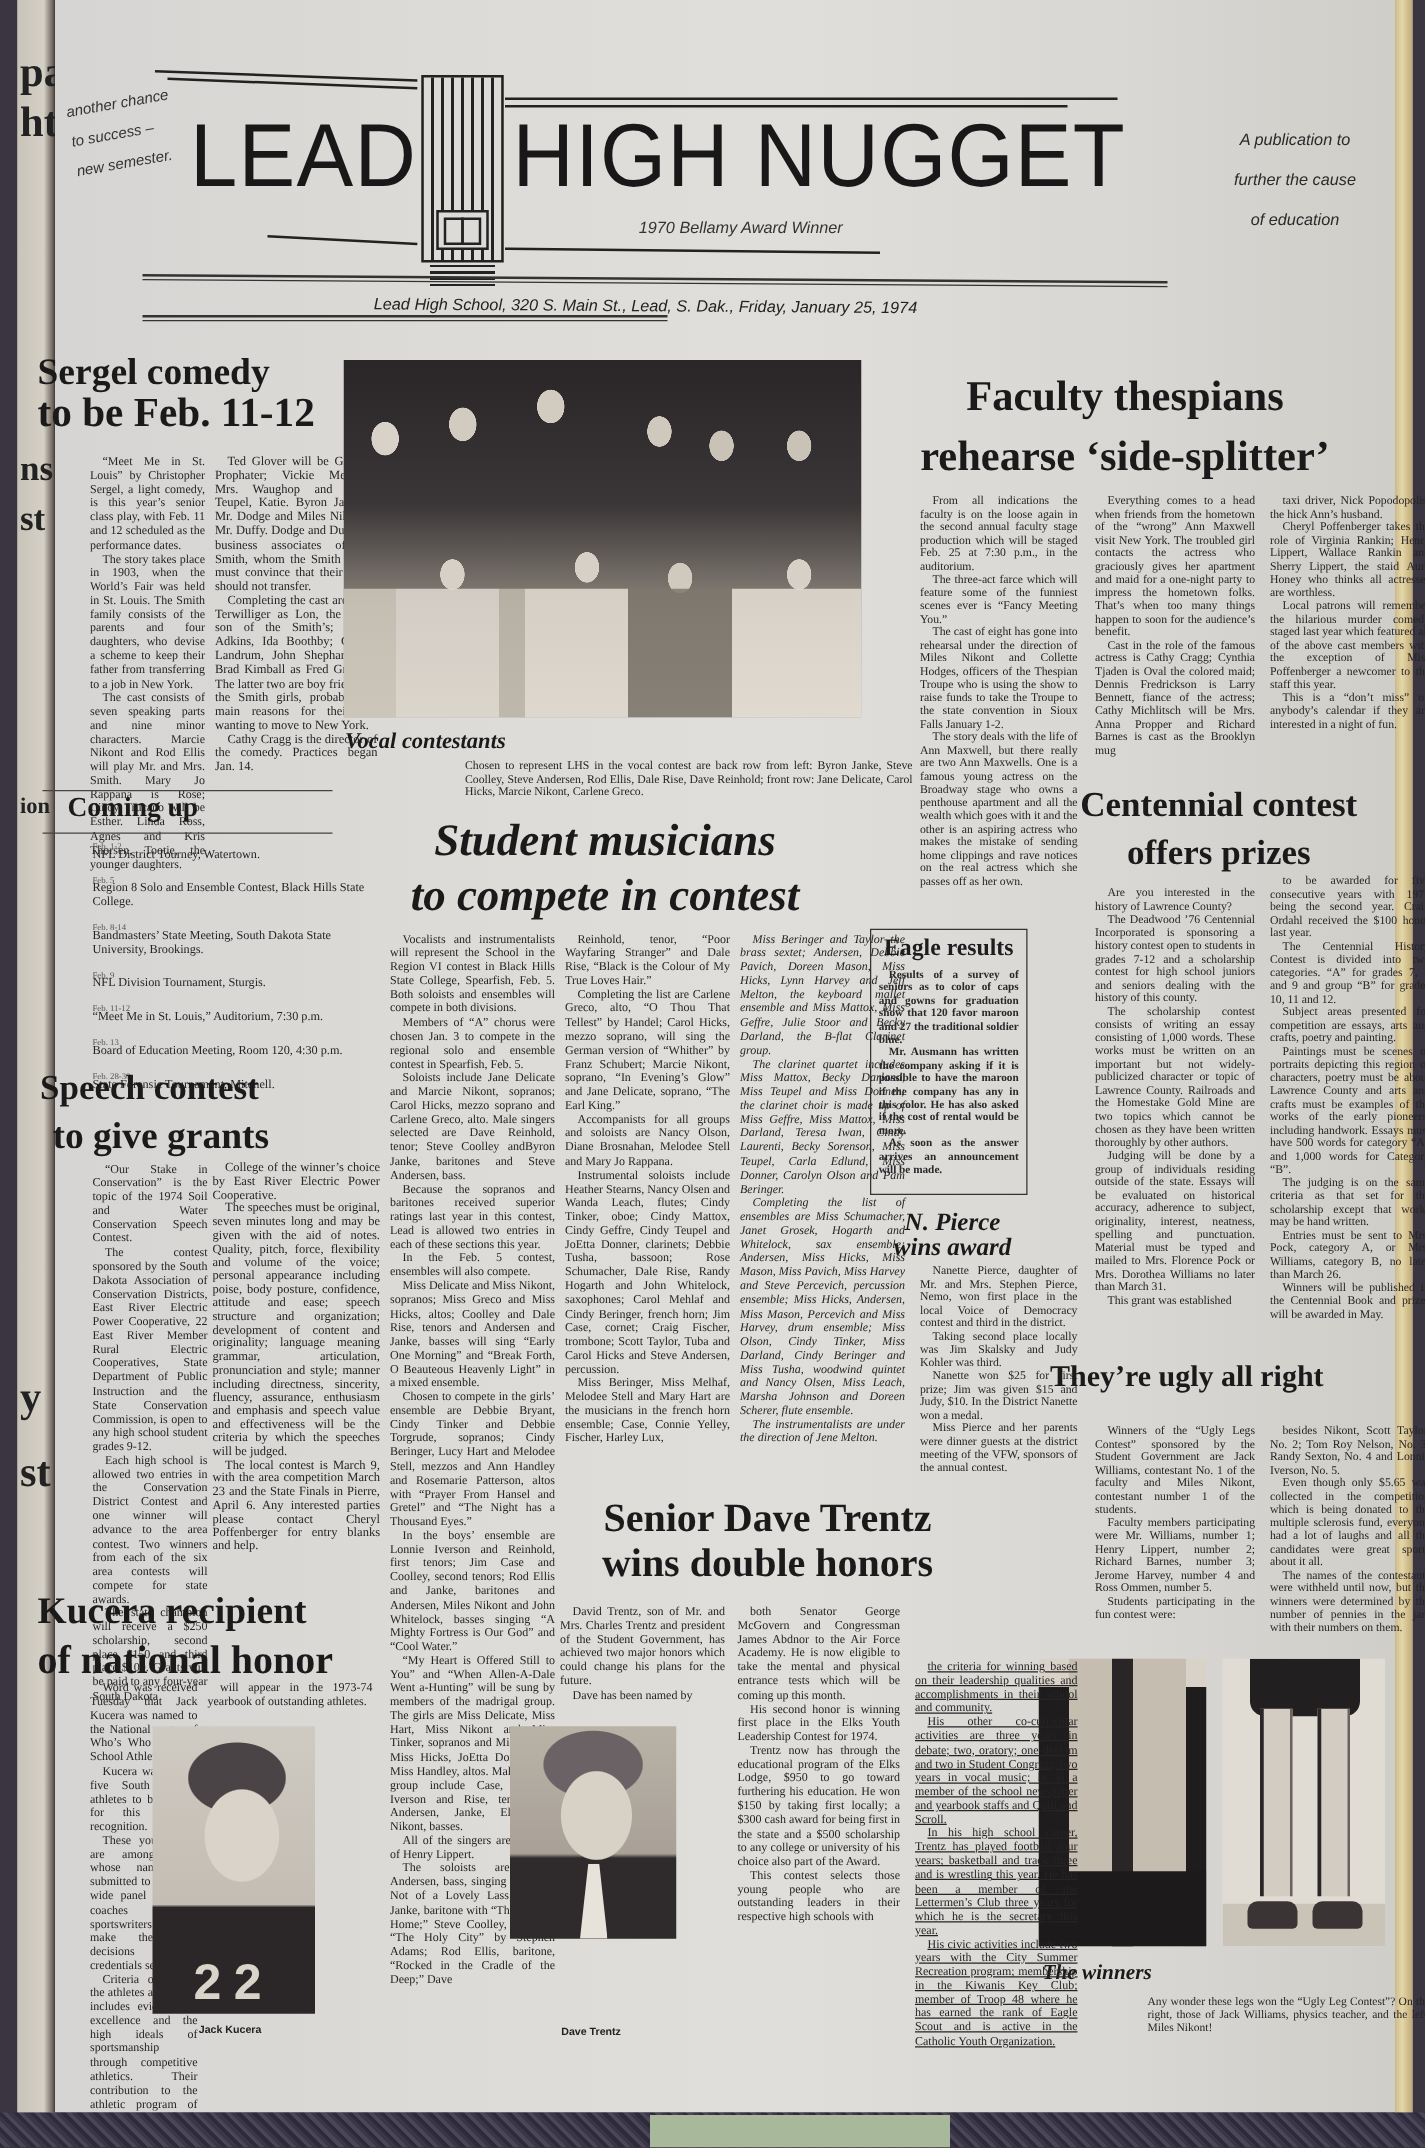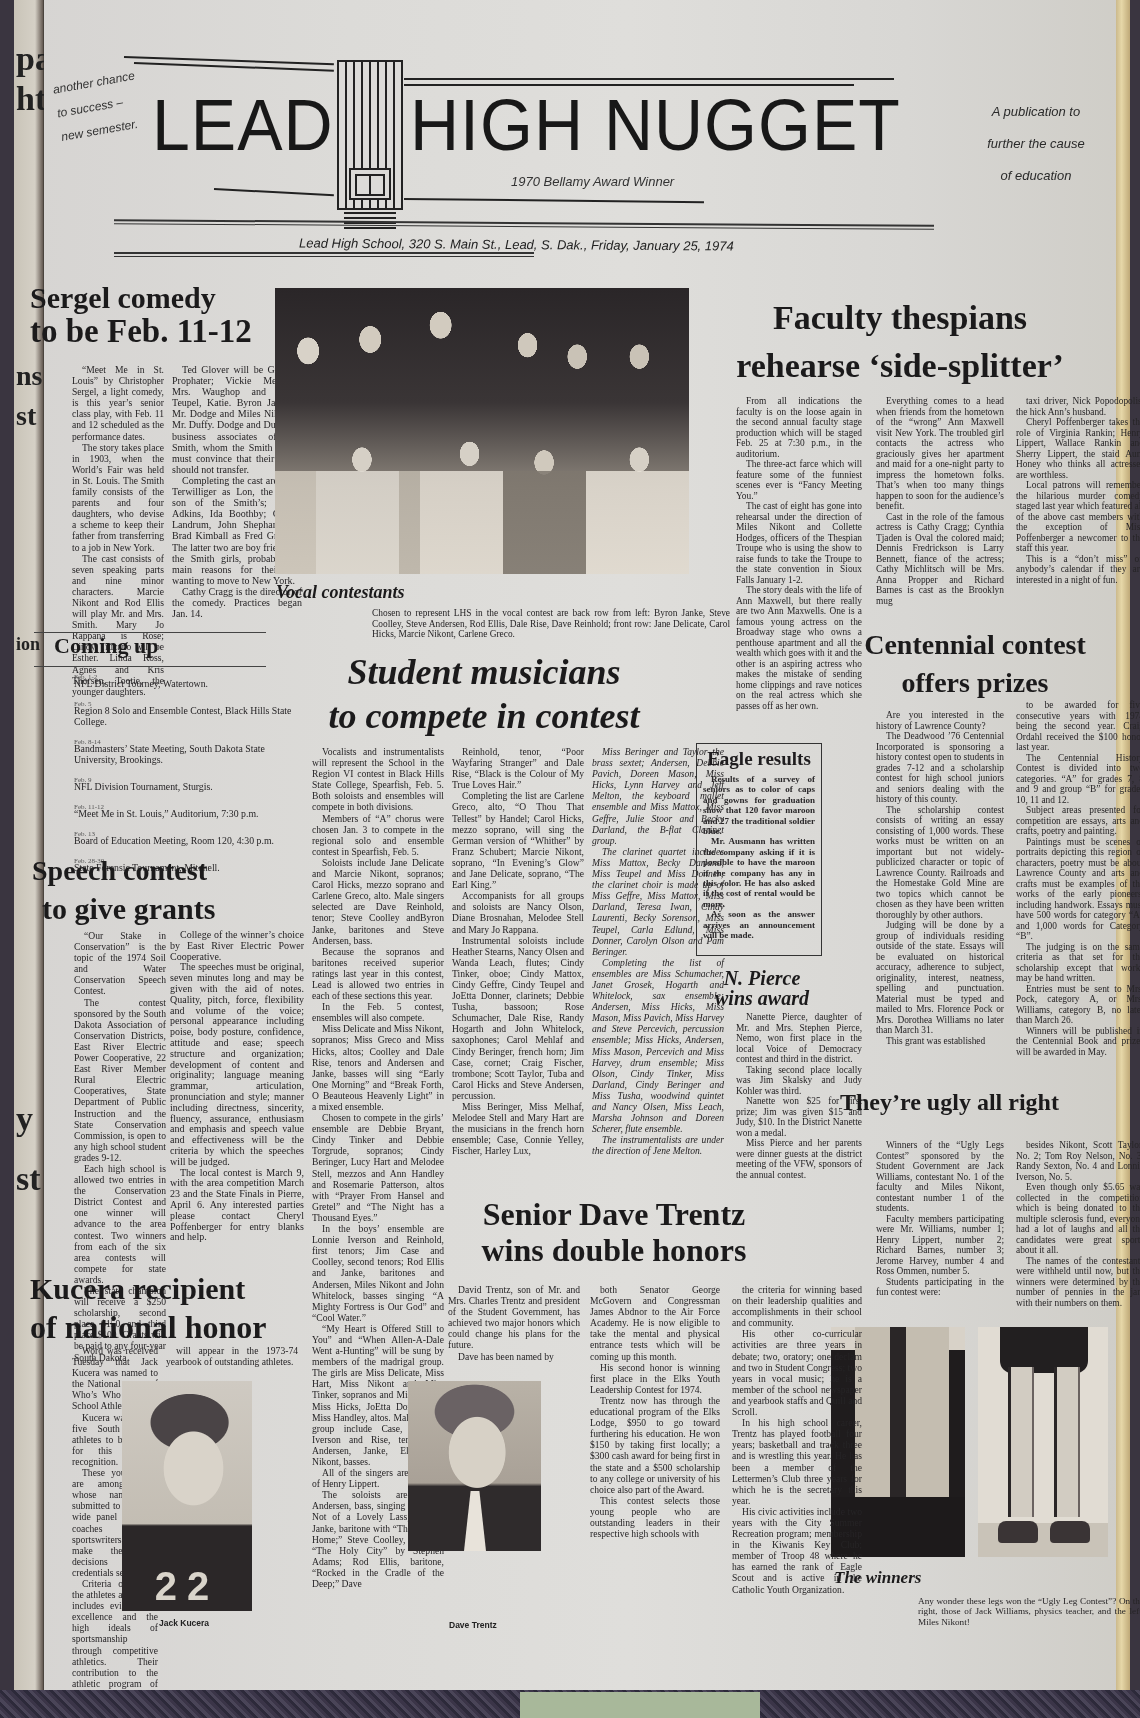--- a/index.html
+++ b/index.html
@@ -353,21 +353,21 @@
   <div class="photo ph-trentz">
       <div class="tie"></div>
     </div>
   <div class="cap-name" style="left:435px;top:1620px;">Dave Trentz</div>
   <div class="body" style="left:536px;top:1284px;width:130px;">
     <p>both Senator George McGovern and Congressman James Abdnor to the Air Force Academy. He is now eligible to take the mental and physical entrance tests which will be coming up this month.</p>
       <p>His second honor is winning first place in the Elks Youth Leadership Contest for 1974.</p>
       <p>Trentz now has through the educational program of the Elks Lodge, $950 to go toward furthering his education. He won $150 by taking first locally; a $300 cash award for being first in the state and a $500 scholarship to any college or university of his choice also part of the Award.</p>
       <p>This contest selects those young people who are outstanding leaders in their respective high schools with</p>
   </div>
-  <div class="body" style="left:678px;top:1284px;width:130px;">
+  <div class="body" style="left:678px;top:1328px;width:130px;text-decoration:underline;">
     <p>the criteria for winning based on their leadership qualities and accomplishments in their school and community.</p>
       <p>His other co-curricular activities are three years in debate; two, oratory; one declam and two in Student Congress; two years in vocal music; he is a member of the school newspaper and yearbook staffs and Quill and Scroll.</p>
       <p>In his high school career, Trentz has played football four years; basketball and track three and is wrestling this year. He has been a member of the Lettermen’s Club three years for which he is the secretary this year.</p>
       <p>His civic activities include two years with the City Summer Recreation program; membership in the Kiwanis Key Club; member of Troop 48 where he has earned the rank of Eagle Scout and is active in the Catholic Youth Organization.</p>
   </div>
 </div>
 
 <div class="bottom-carpet"></div>
 <div class="bottom-green"></div>
 

